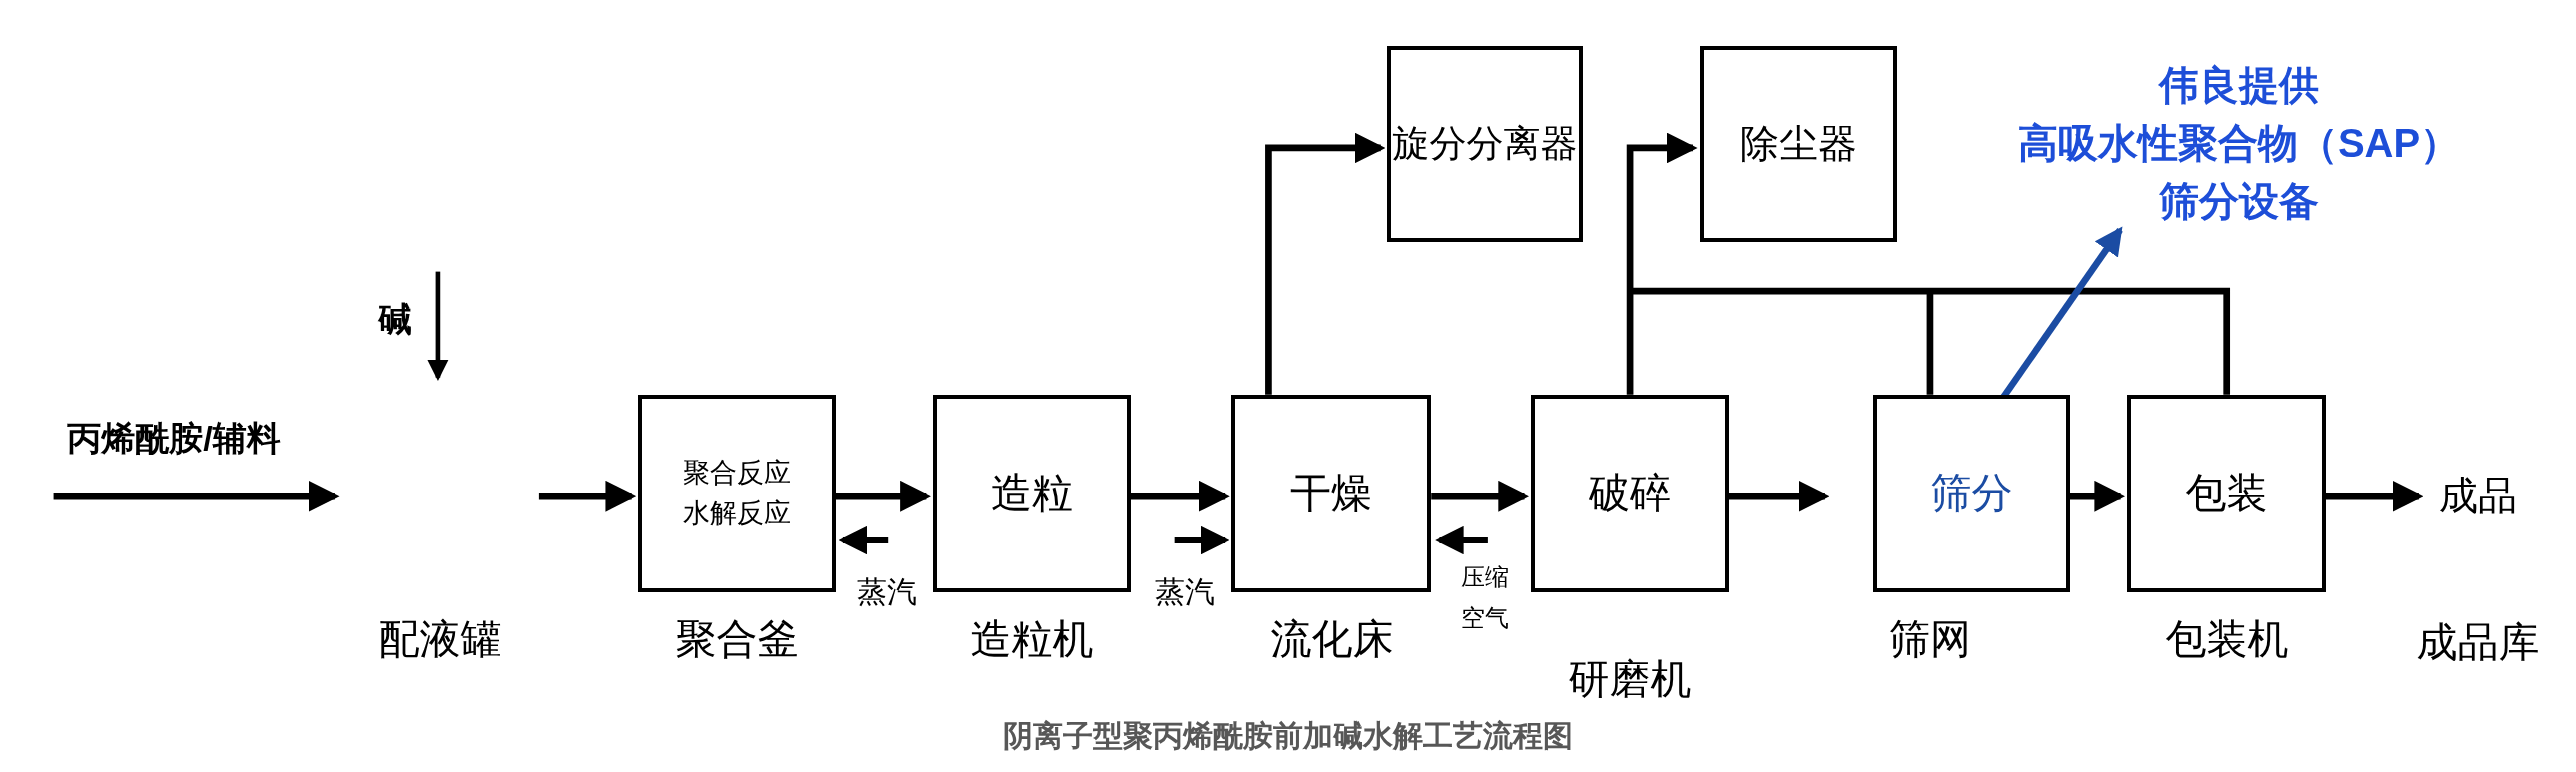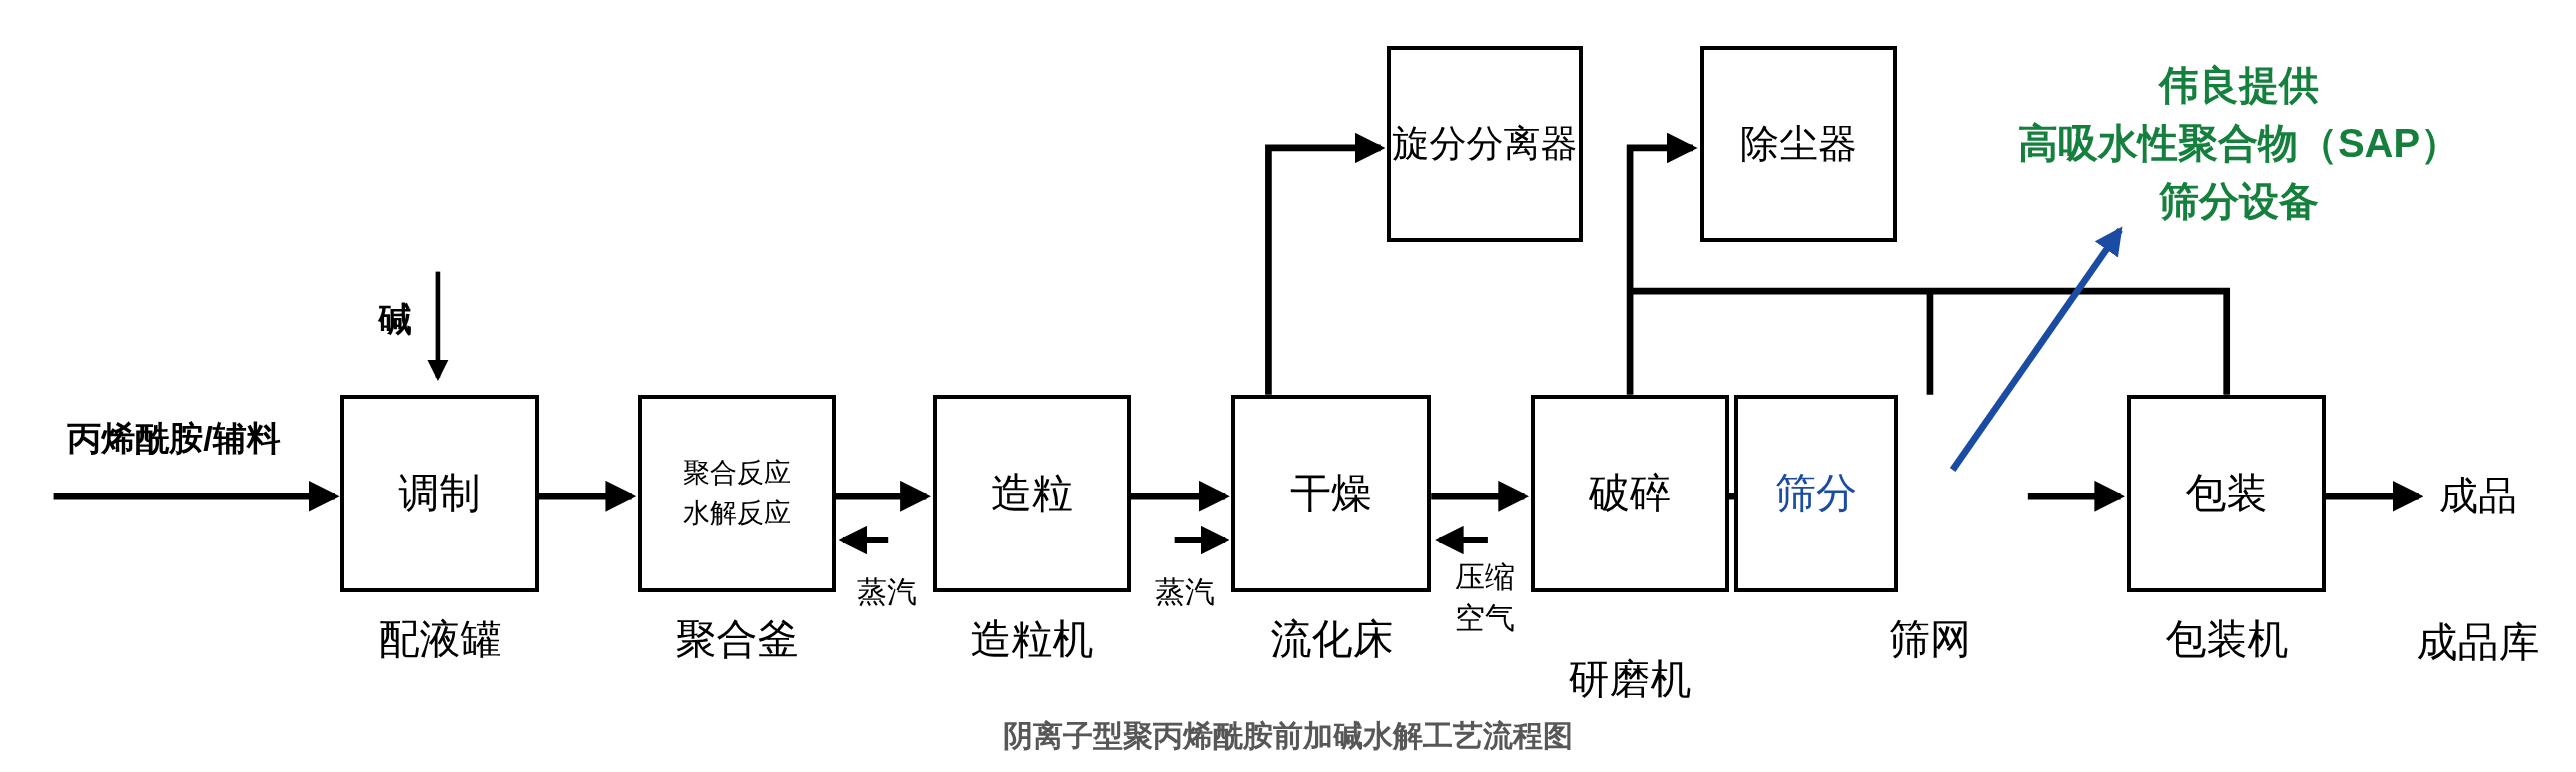--- a/index.html
+++ b/index.html
@@ -14,24 +14,24 @@
     text-align:left;font-size:41px;line-height:1.45;white-space:nowrap;
   }
   .pbox.top{border-width:4.1px;}
   .lbl{position:absolute;transform:translate(-50%,-50%);white-space:nowrap;}
   .equip{font-size:41px;}
   .small{font-size:30px;}
   .feed{font-size:34px;font-weight:bold;}
   .alkali{font-size:34px;font-weight:bold;}
   .product{font-size:39px;}
   .blue{color:#1B4CA3;}
-  .airlbl{text-align:center;line-height:41px;font-size:30px;}
+  .airlbl{text-align:center;line-height:41px;font-size:24px;}
   .annot{
     position:absolute;transform:translate(-50%,-50%);text-align:center;
-    font-size:40px;font-weight:bold;line-height:58px;color:#15803d;white-space:nowrap;
+    font-size:40px;font-weight:bold;line-height:58px;color:#1d4ed8;white-space:nowrap;
   }
   .title{
     position:absolute;transform:translate(-50%,-50%);white-space:nowrap;
     font-size:30px;font-weight:bold;color:#575757;
   }
 </style>
 </head>
 <body>
 
 <div class="stage">
@@ -63,42 +63,39 @@
 
     <path d="M2462,766 V287 H2680" fill="none" stroke="#000" stroke-width="13" marker-end="url(#ah)"></path>
     <path d="M3164,766 V287 H3286" fill="none" stroke="#000" stroke-width="13" marker-end="url(#ah)"></path>
 
     <path d="M3164,565 H4322 V766" fill="none" stroke="#000" stroke-width="13"></path>
     <path d="M3746,565 V766" fill="none" stroke="#000" stroke-width="13"></path>
 
     <path d="M3790,912 L4115,446" stroke="#1B4CA3" stroke-width="13" marker-end="url(#ahb)"></path>
   </svg>
 
-  <div class="pbox" style="left:340px;top:395px;width:199px;height:197px;">
-    <span>调制</span>
-  </div>
 
   <div class="pbox" style="left:638px;top:395px;width:198px;height:197px;font-size:27px;">
     <span>聚合反应</span>
     <span>水解反应</span>
   </div>
 
   <div class="pbox" style="left:933px;top:395px;width:198px;height:197px;">
     <span>造粒</span>
   </div>
 
   <div class="pbox" style="left:1231px;top:395px;width:200px;height:197px;">
     <span>干燥</span>
   </div>
 
   <div class="pbox" style="left:1531px;top:395px;width:198px;height:197px;">
     <span>破碎</span>
   </div>
 
-  <div class="pbox blue" style="left:1734px;top:395px;width:164px;height:197px;">
+  <div class="pbox blue" style="left:1873px;top:395px;width:197px;height:197px;">
     <span>筛分</span>
   </div>
 
   <div class="pbox" style="left:2127px;top:395px;width:199px;height:197px;">
     <span>包装</span>
   </div>
 
   <div class="pbox top" style="left:1387px;top:46px;width:196px;height:196px;font-size:37px;">
     <span>旋分分离器</span>
   </div>

